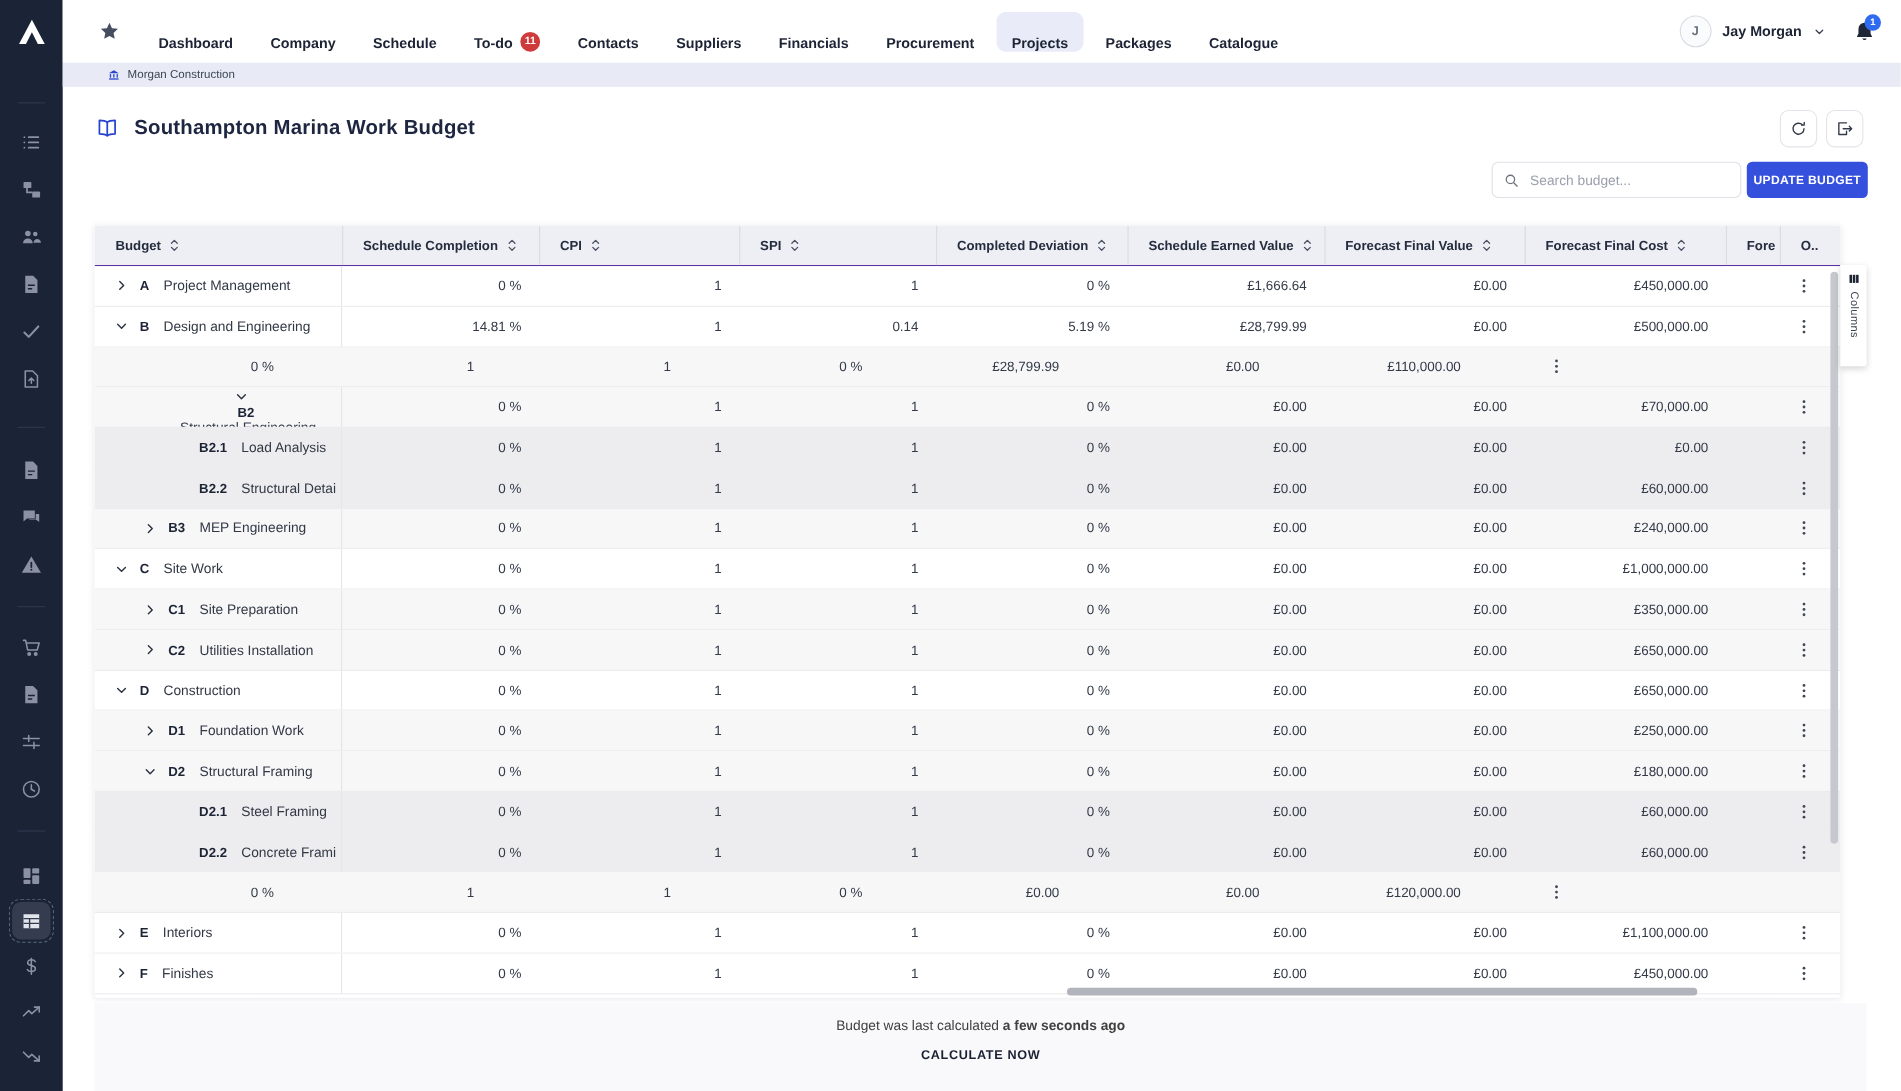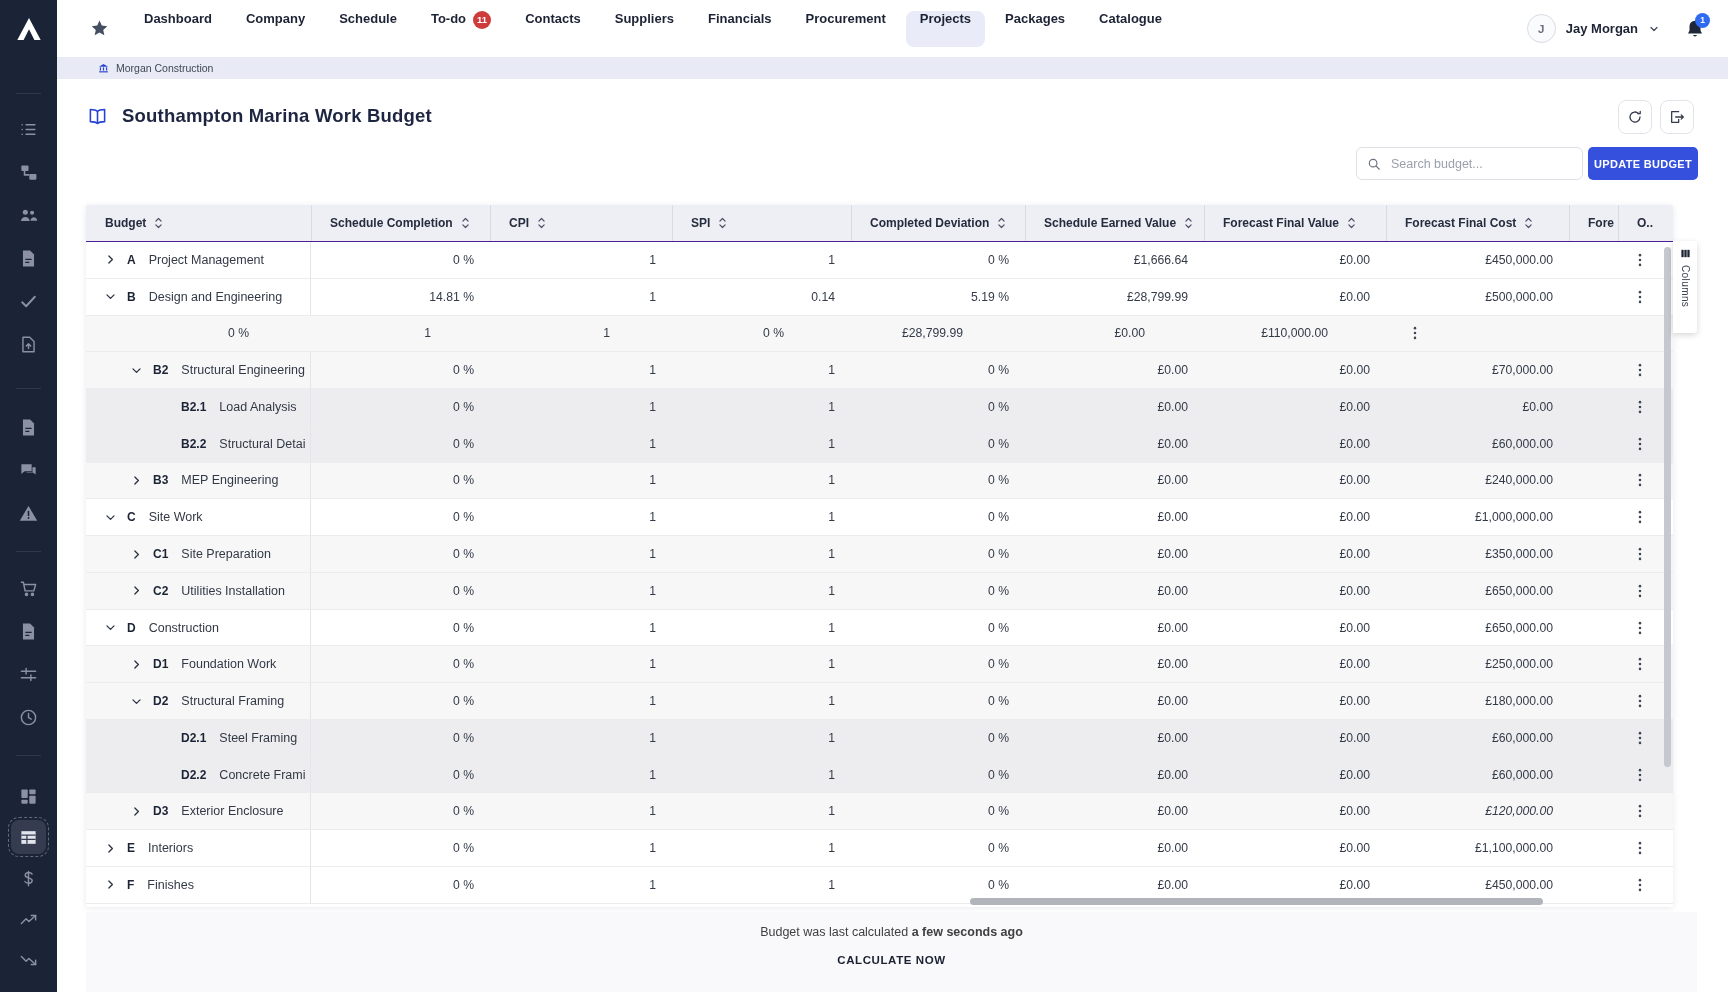--- a/index.html
+++ b/index.html
@@ -14,21 +14,21 @@
              color:#8b91a3;cursor:pointer;border-radius:8px}
   .side-item svg{width:19px;height:19px;display:block}
   .side-item.active{background:#353c50;color:#e2e5ec;outline:1px dashed #5f6980;outline-offset:2px}
   .side-divider{position:absolute;left:16px;width:25px;border-top:1px solid #303850}
 
   
   .topbar{position:absolute;left:57px;top:0;width:1671px;height:57px;background:#fff}
   .star{position:absolute;left:33px;top:19px;width:19px;height:19px;color:#454d61;cursor:pointer}
   .star svg{width:19px;height:19px}
   .topnav{position:absolute;left:73px;top:0;height:57px;display:flex;align-items:center;gap:6px}
-  .nav-item{height:36px;display:flex;align-items:flex-start;padding:0 14px;border-radius:8px;
+  .nav-item{height:36px;display:flex;align-items:flex-end;padding:0 14px;border-radius:8px;
             font-size:13px;font-weight:600;color:#1c2334;cursor:pointer;white-space:nowrap}
   .nav-item.active{background:#e9ecf8}
   .nav-badge{margin-left:7px;background:#cf3b3b;color:#fff;font-size:9.5px;font-weight:700;min-width:18px;height:18px;
              border-radius:9px;display:flex;align-items:center;justify-content:center;padding:0 4px;box-sizing:border-box}
   .top-right{position:absolute;right:22px;top:0;height:57px;display:flex;align-items:center;gap:10px}
   .avatar{width:27px;height:27px;border-radius:50%;border:1px solid #d8dbe1;background:#fafbfc;color:#6a7180;
           font-size:11.5px;font-weight:600;display:flex;align-items:center;justify-content:center;cursor:pointer}
   .user-name{font-size:13px;font-weight:600;color:#1c2334;cursor:pointer}
   .chev-dn{width:12px;height:12px;color:#3c4454}
   .chev-dn svg{width:12px;height:12px;display:block}
@@ -517,21 +517,21 @@
           <div class="td" style="width: 49px;"></div>
           <div class="td td-opt" style="width: 44px;">
             <span class="kebab"><svg viewBox="0 0 24 24" fill="currentColor">
                 <circle cx="12" cy="5.5" r="1.7"></circle>
                 <circle cx="12" cy="12" r="1.7"></circle>
                 <circle cx="12" cy="18.5" r="1.7"></circle>
               </svg></span>
           </div>
         </div>
         <div class="tr lvl1">
-          <div class="td td-budget pad1" style="width: 225px;">
+          <div class="td td-budget pad1" style="width: 225px; flex-direction: column;">
             <span class="chev-slot">
               <svg viewBox="0 0 24 24" fill="none" stroke="currentColor" stroke-width="2.4" stroke-linecap="round" stroke-linejoin="round">
                 <path d="M5.5 9 12 15.5 18.5 9"></path>
               </svg>
             </span>
             <span class="row-code">B2</span>
             <span class="row-name">Structural Engineering</span>
           </div>
           <div class="td td-num" style="width: 179px;">0 %</div>
           <div class="td td-num" style="width: 182px;">1</div>
@@ -813,36 +813,27 @@
           <div class="td" style="width: 49px;"></div>
           <div class="td td-opt" style="width: 44px;">
             <span class="kebab"><svg viewBox="0 0 24 24" fill="currentColor">
                 <circle cx="12" cy="5.5" r="1.7"></circle>
                 <circle cx="12" cy="12" r="1.7"></circle>
                 <circle cx="12" cy="18.5" r="1.7"></circle>
               </svg></span>
           </div>
         </div>
         <div class="tr lvl1">
-          <div class="td td-budget pad1" style="width: 225px;">
-            <span class="chev-slot">
-              <svg viewBox="0 0 24 24" fill="none" stroke="currentColor" stroke-width="2.4" stroke-linecap="round" stroke-linejoin="round">
-                <path d="M9 5.5 15.5 12 9 18.5"></path>
-              </svg>
-            </span>
-            <span class="row-code">D3</span>
-            <span class="row-name">Exterior Enclosure</span>
-          </div>
-          <div class="td td-num" style="width: 179px;">0 %</div>
-          <div class="td td-num" style="width: 182px;">1</div>
-          <div class="td td-num" style="width: 179px;">1</div>
-          <div class="td td-num" style="width: 174px;">0 %</div>
-          <div class="td td-num" style="width: 179px;">£0.00</div>
-          <div class="td td-num" style="width: 182px;">£0.00</div>
-          <div class="td td-num" style="width: 183px; font-style: italic;">£120,000.00</div>
+          <div class="td td-num" style="width: 179px;">0 %</div>
+          <div class="td td-num" style="width: 182px;">1</div>
+          <div class="td td-num" style="width: 179px;">1</div>
+          <div class="td td-num" style="width: 174px;">0 %</div>
+          <div class="td td-num" style="width: 179px;">£0.00</div>
+          <div class="td td-num" style="width: 182px;">£0.00</div>
+          <div class="td td-num" style="width: 183px;">£120,000.00</div>
           <div class="td" style="width: 49px;"></div>
           <div class="td td-opt" style="width: 44px;">
             <span class="kebab"><svg viewBox="0 0 24 24" fill="currentColor">
                 <circle cx="12" cy="5.5" r="1.7"></circle>
                 <circle cx="12" cy="12" r="1.7"></circle>
                 <circle cx="12" cy="18.5" r="1.7"></circle>
               </svg></span>
           </div>
         </div>
         <div class="tr lvl0">

